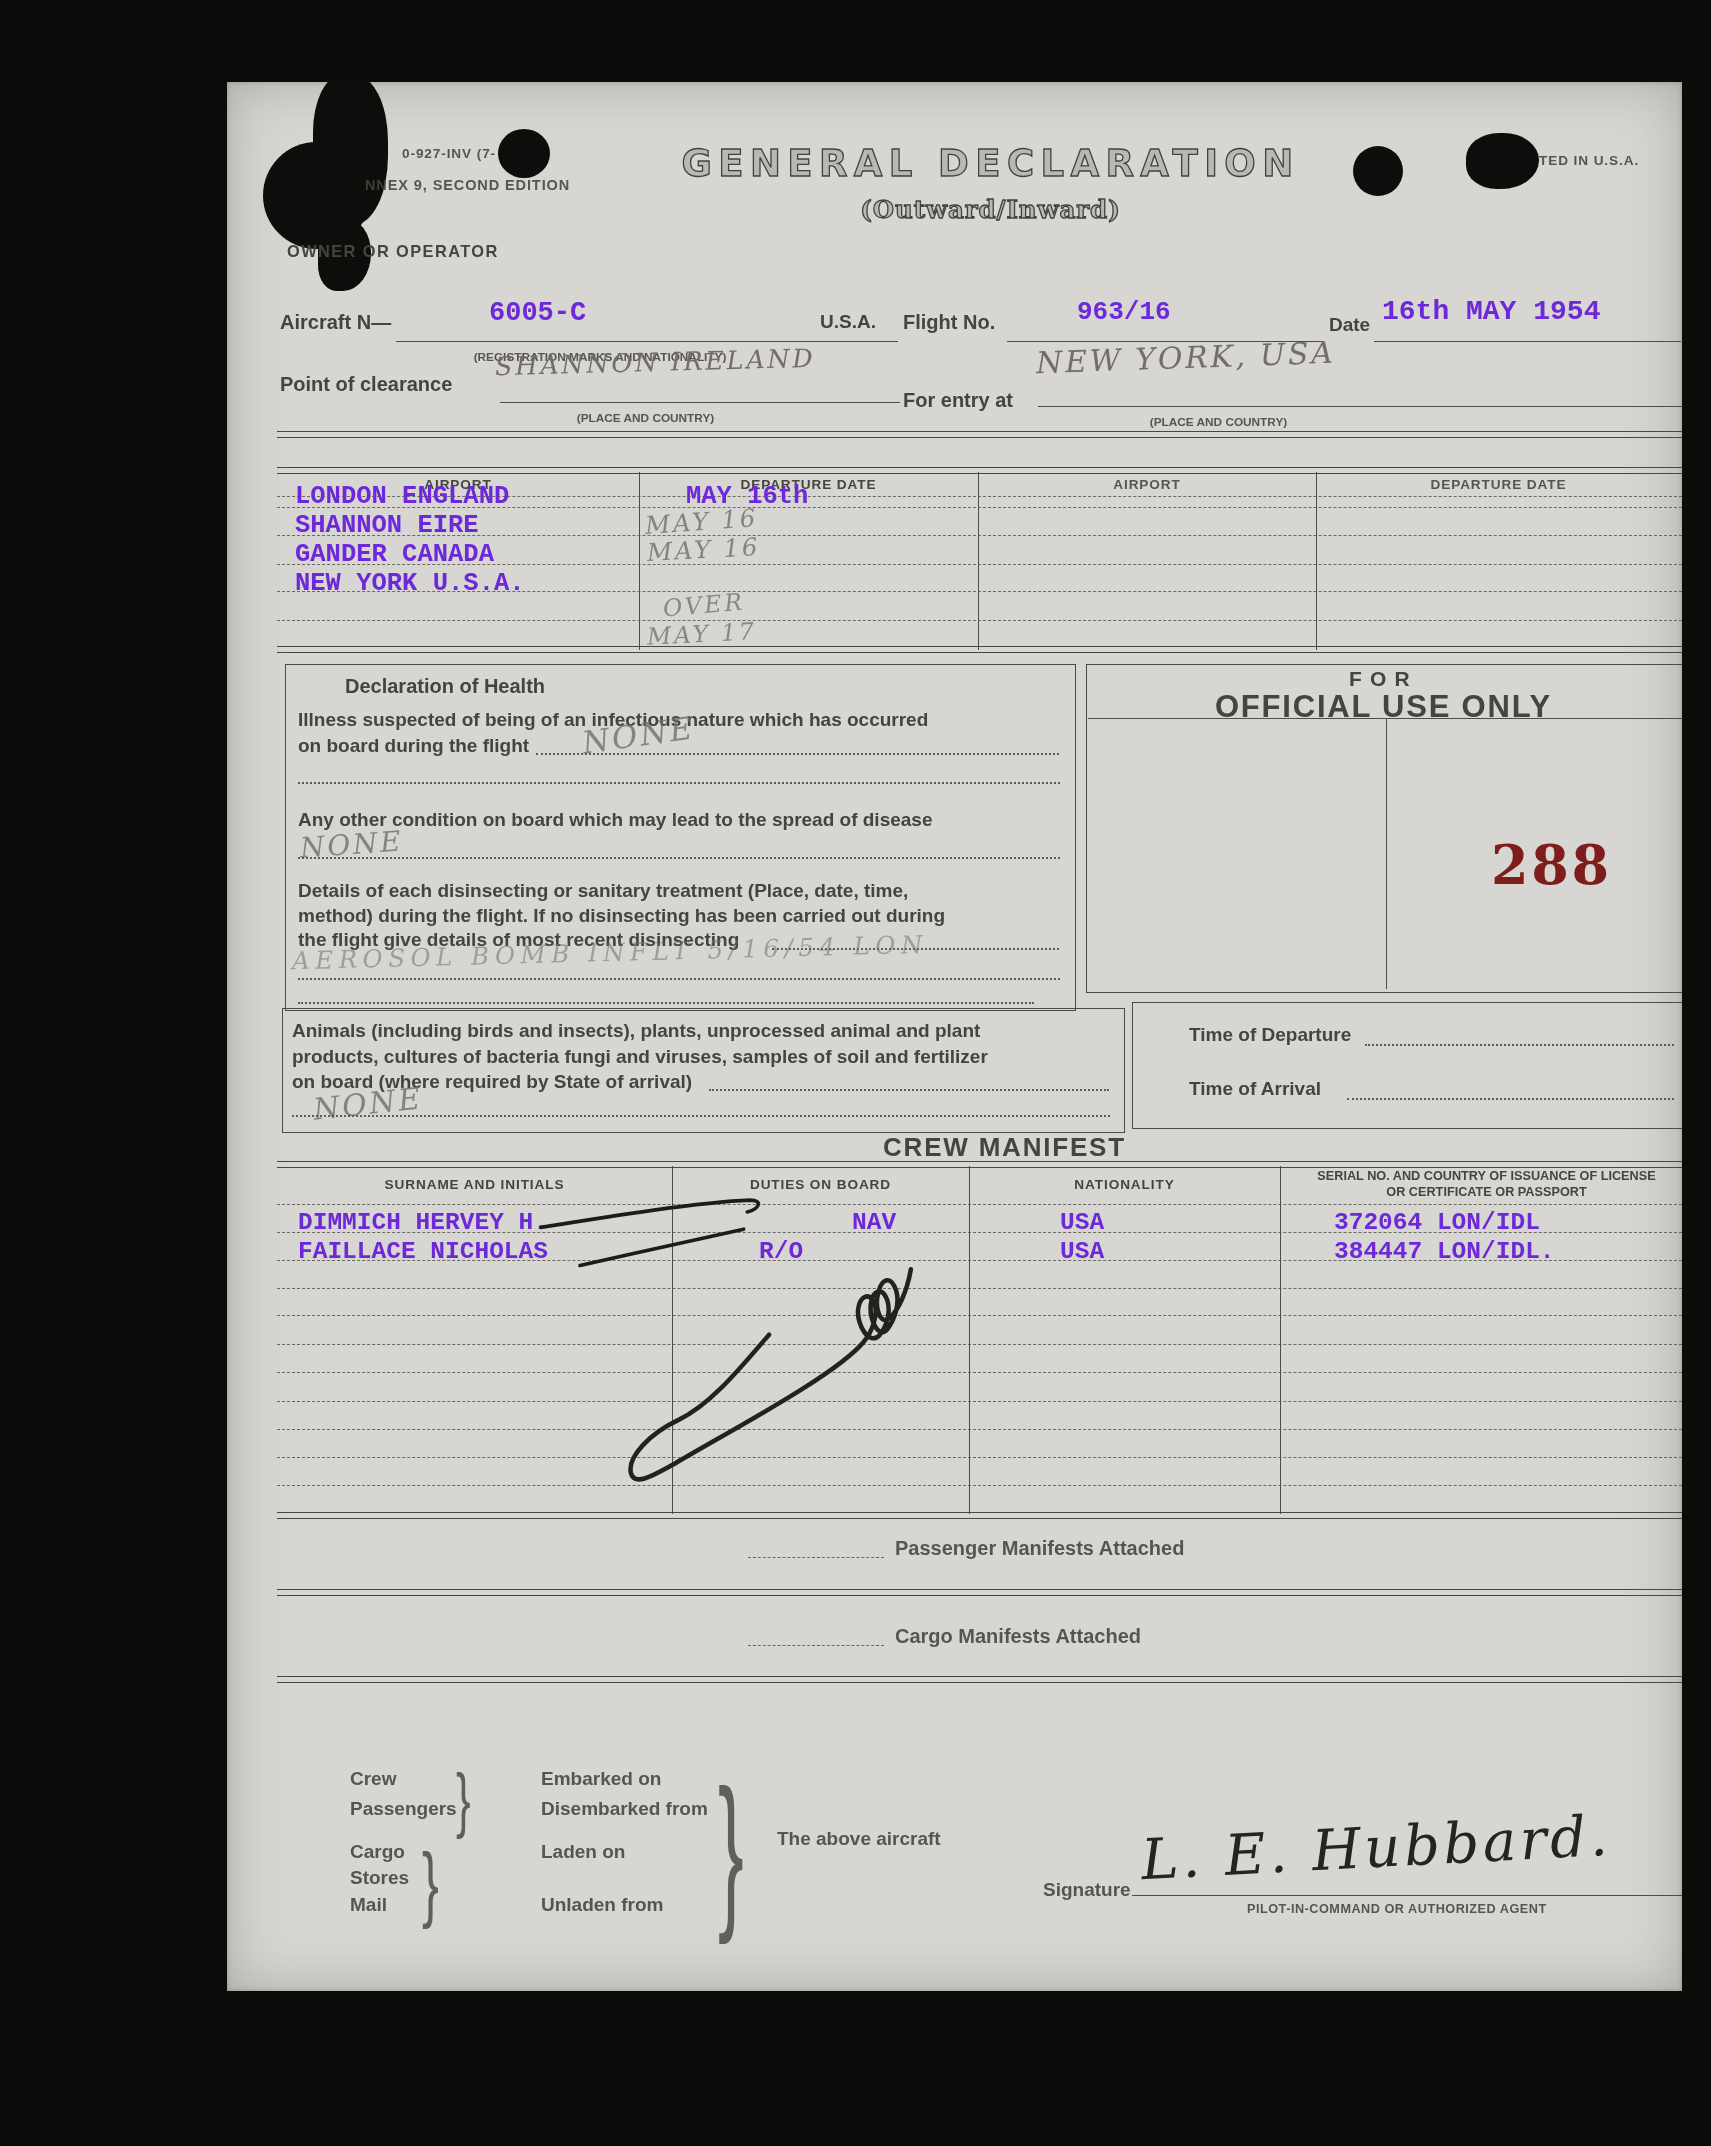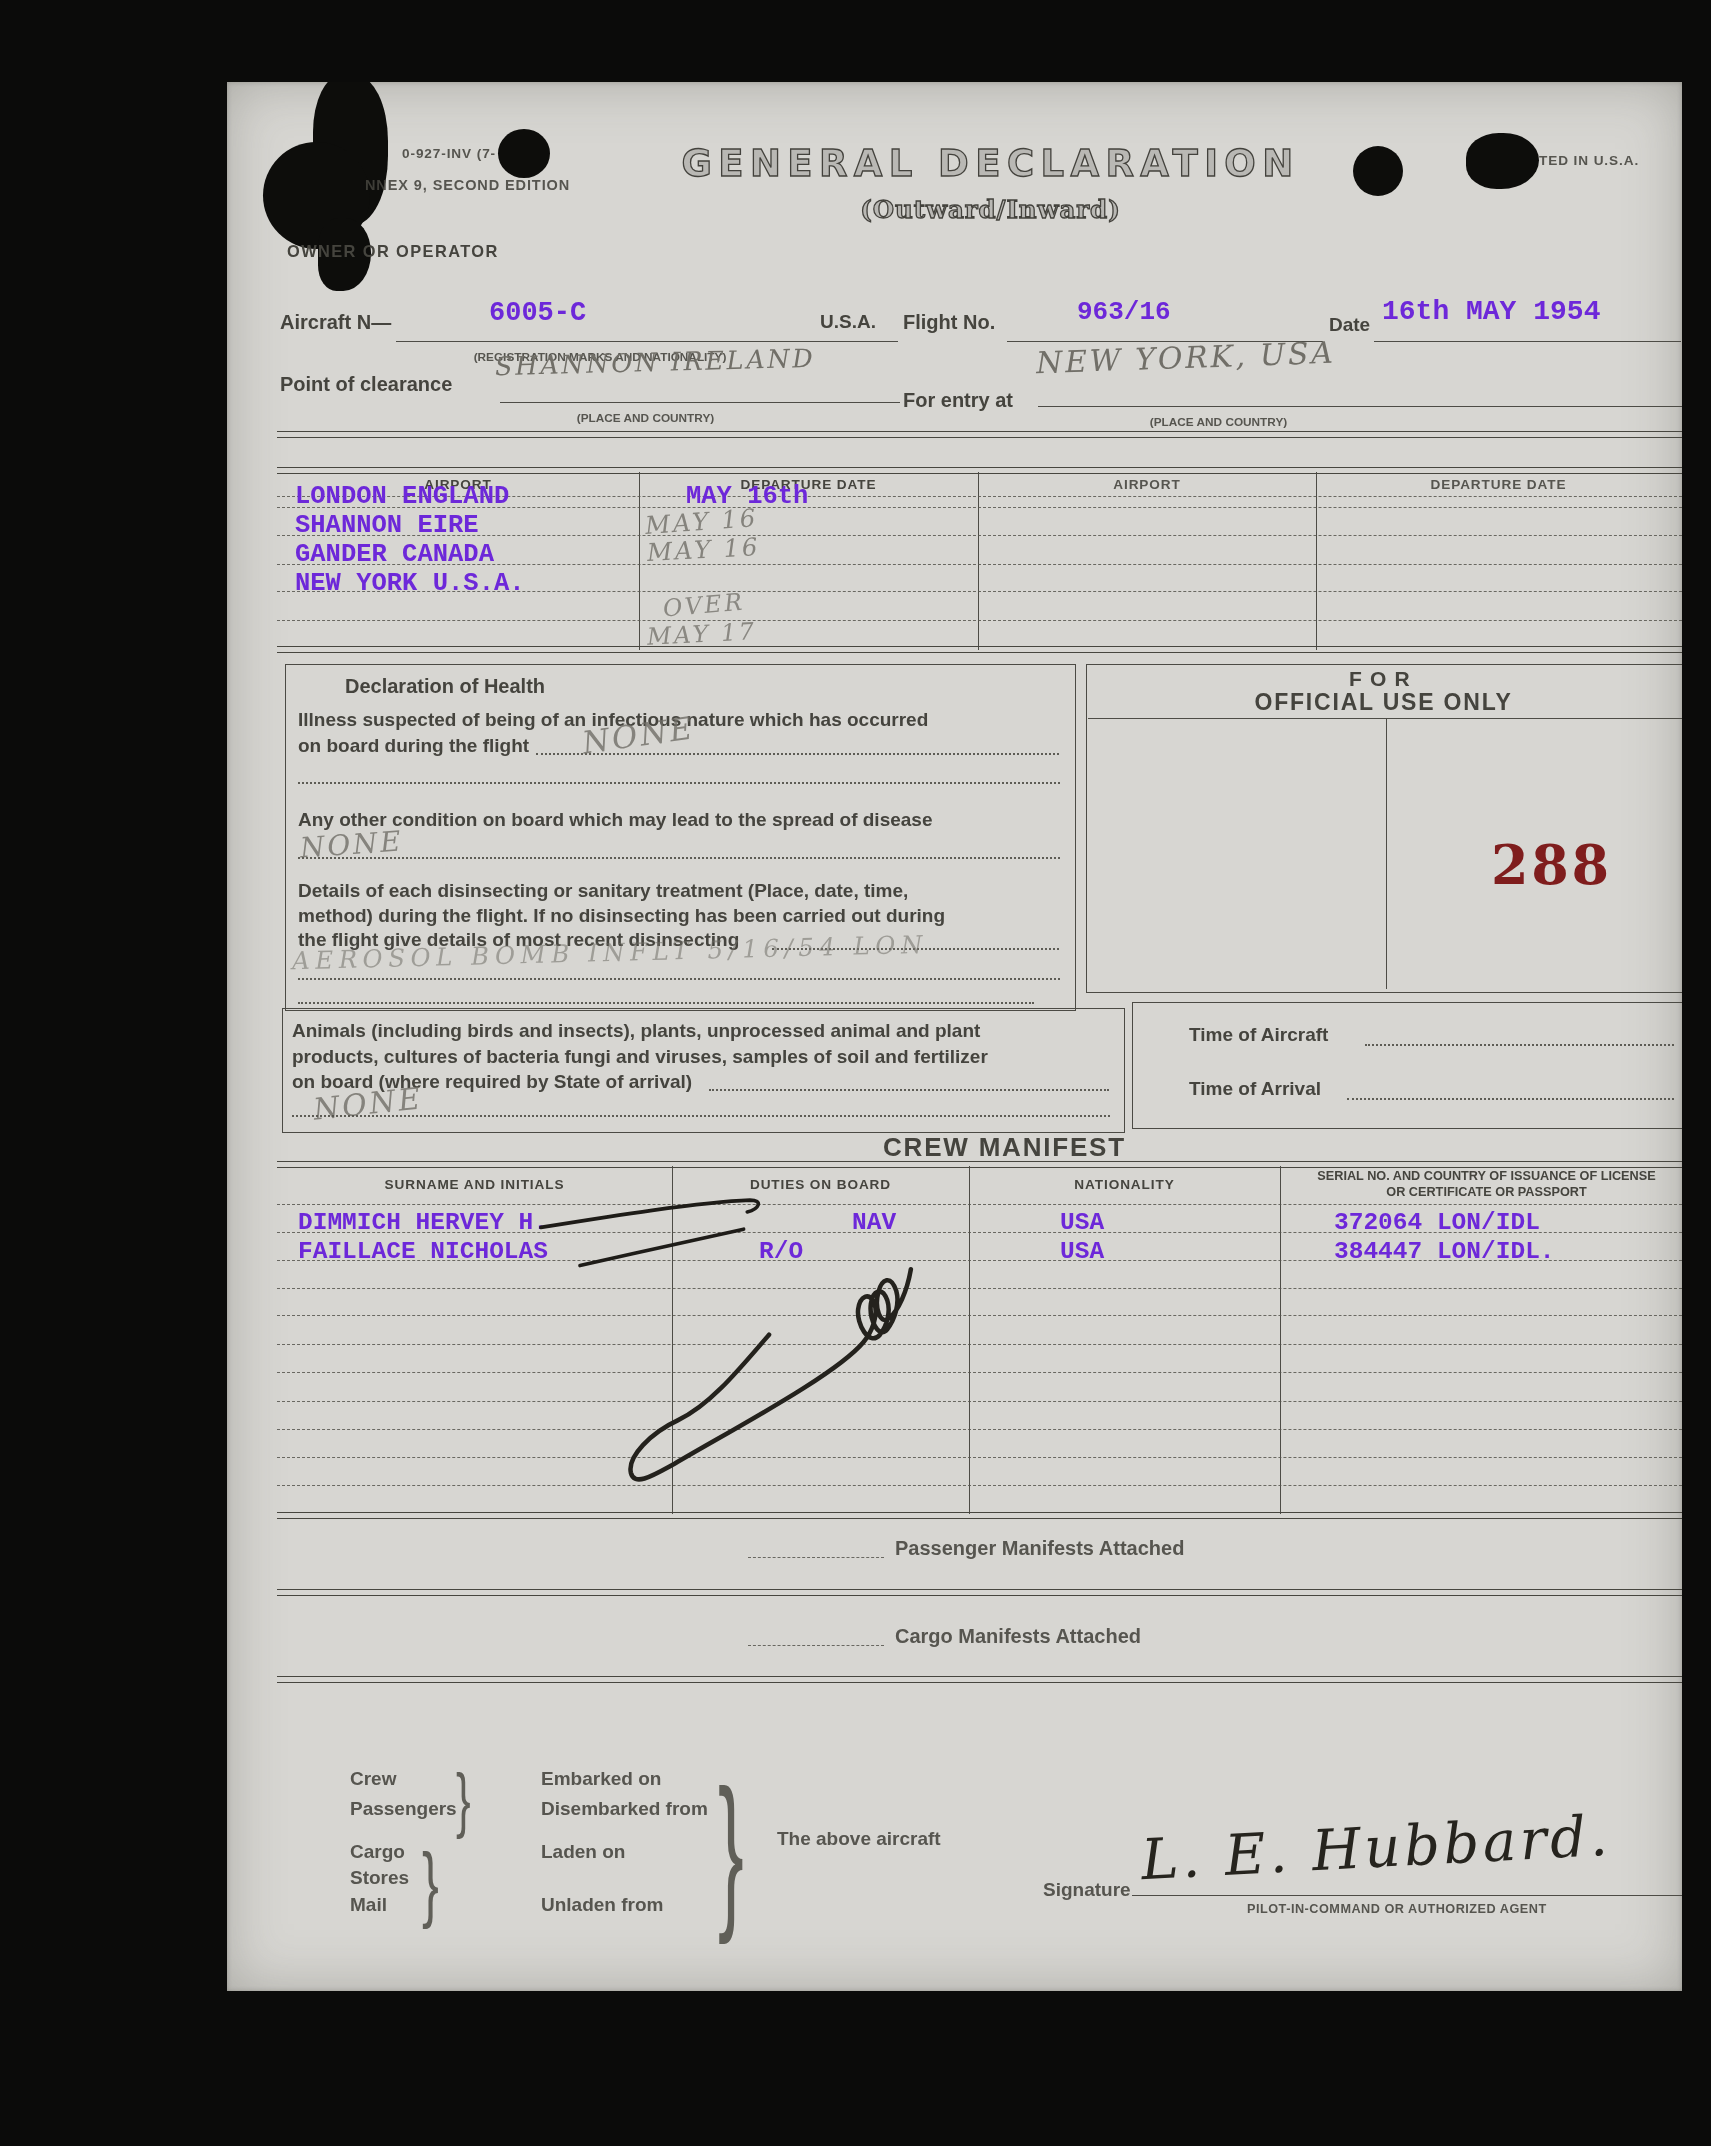--- a/index.html
+++ b/index.html
@@ -126,27 +126,27 @@
   <div class="abs print" style="left:71px;top:798px;font-size:19px;">Details of each disinsecting or sanitary treatment (Place, date, time,</div>
   <div class="abs print" style="left:71px;top:823px;font-size:19px;">method) during the flight.  If no disinsecting has been carried out during</div>
   <div class="abs print" style="left:71px;top:847px;font-size:19px;">the flight give details of most recent disinsecting</div>
   <div class="abs dots" style="left:545px;top:866px;width:287px;"></div>
   <div class="abs pencil" style="left:65px;top:856px;font-size:24.5px;letter-spacing:5.5px;transform:rotate(-1.5deg);opacity:.55;">AEROSOL BOMB INFLT 5/16/54 LON</div>
   <div class="abs dots" style="left:71px;top:896px;width:762px;"></div>
   <div class="abs dots" style="left:71px;top:920px;width:736px;"></div>
 
   <div class="abs box" style="left:859px;top:582px;width:595px;height:327px;border-right:none;"></div>
   <div class="abs print center" style="left:859px;top:585px;width:595px;font-size:21px;letter-spacing:8.2px;">FOR</div>
-  <div class="abs print center" style="left:859px;top:607px;width:595px;font-size:23px;letter-spacing:1.8px;">OFFICIAL USE ONLY</div>
+  <div class="abs print center" style="left:859px;top:607px;width:595px;font-size:31px;letter-spacing:1.8px;">OFFICIAL USE ONLY</div>
   <div class="abs hline thin" style="left:861px;top:636px;width:594px;"></div>
   <div class="abs vline" style="left:1159px;top:636px;height:271px;"></div>
   <div class="abs" style="left:1264px;top:751px;font-family:'DejaVu Serif',serif;font-weight:bold;font-size:54px;color:#7f1d1d;letter-spacing:2.7px;text-align:right;">288</div>
 
   <div class="abs box" style="left:905px;top:920px;width:550px;height:125px;border-right:none;"></div>
-  <div class="abs print" style="left:962px;top:942px;font-size:19px;">Time of Aircraft</div>
+  <div class="abs print" style="left:962px;top:942px;font-size:19px;">Time of Departure</div>
   <div class="abs dots" style="left:1138px;top:962px;width:309px;"></div>
   <div class="abs print" style="left:962px;top:996px;font-size:19px;">Time of Arrival</div>
   <div class="abs dots" style="left:1120px;top:1016px;width:327px;"></div>
 
   <div class="abs box" style="left:55px;top:926px;width:841px;height:123px;"></div>
   <div class="abs print" style="left:65px;top:938px;font-size:19px;">Animals (including birds and insects), plants, unprocessed animal and plant</div>
   <div class="abs print" style="left:65px;top:964px;font-size:19px;">products, cultures of bacteria fungi and viruses, samples of soil and fertilizer</div>
   <div class="abs print" style="left:65px;top:989px;font-size:19px;">on board (where required by State of arrival)</div>
   <div class="abs dots" style="left:482px;top:1007px;width:400px;"></div>
   <div class="abs pencil" style="left:86px;top:1004px;font-size:30px;transform:rotate(-6deg);opacity:.8;">NONE</div>

